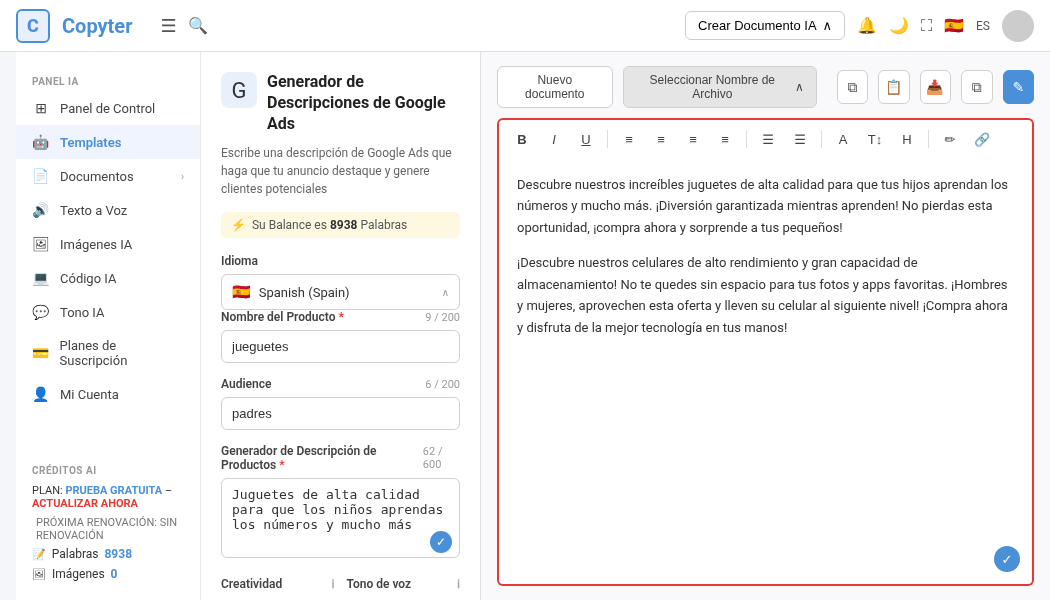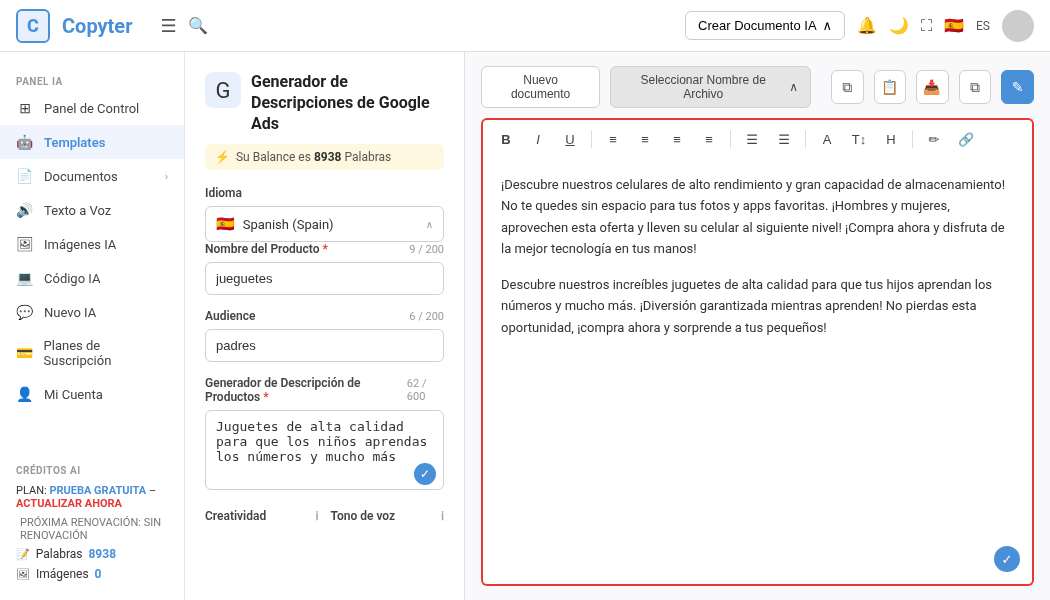--- a/index.html
+++ b/index.html
@@ -48,20 +48,21 @@
     
     .sidebar {
       width: 185px;
       background: #fff;
       border-right: 1px solid #e8e8e8;
       padding: 16px 0;
       flex-shrink: 0;
       overflow-y: auto;
       display: flex;
       flex-direction: column;
+      margin-left: 16px;
     }
     .sidebar-section-label {
       font-size: 10px;
       font-weight: 700;
       color: #999;
       text-transform: uppercase;
       padding: 8px 16px 4px;
       letter-spacing: 0.5px;
     }
     .sidebar-item {
@@ -321,21 +322,21 @@
     <div class="sidebar-item">
       <span class="icon">🖼</span>
       <span>Imágenes IA</span>
     </div>
     <div class="sidebar-item">
       <span class="icon">💻</span>
       <span>Código IA</span>
     </div>
     <div class="sidebar-item">
       <span class="icon">💬</span>
-      <span>Nuevo IA</span>
+      <span>Tono IA</span>
     </div>
 
     <div class="sidebar-item">
       <span class="icon">💳</span>
       <span>Planes de Suscripción</span>
     </div>
     <div class="sidebar-item">
       <span class="icon">👤</span>
       <span>Mi Cuenta</span>
     </div>
@@ -362,20 +363,21 @@
     </div>
   </div>
 
   <div class="content-area">
 
     <div class="form-panel">
       <div class="form-header">
         <div class="form-header-icon" style="font-size:22px; background:#e8f0fe;">G</div>
         <div class="form-title">Generador de Descripciones de Google Ads</div>
       </div>
+      <div class="form-subtitle">Escribe una descripción de Google Ads que haga que tu anuncio destaque y genere clientes potenciales</div>
 
       <div class="balance-badge">
         <span class="bolt">⚡</span>
         <span>
           <span>Su Balance es</span>
           <strong>8938</strong>
           <span>Palabras</span>
         </span>
       </div>
 
@@ -472,21 +474,21 @@
           <button class="fmt-btn">☰</button>
           <div class="fmt-sep"></div>
           <button class="fmt-btn">A</button>
           <button class="fmt-btn">T↕</button>
           <button class="fmt-btn">H</button>
           <div class="fmt-sep"></div>
           <button class="fmt-btn">✏</button>
           <button class="fmt-btn">🔗</button>
         </div>
         <div class="editor-content">
+          <p>Descubre nuestros increíbles juguetes de alta calidad para que tus hijos aprendan los números y mucho más. ¡Diversión garantizada mientras aprenden! No pierdas esta oportunidad, ¡compra ahora y sorprende a tus pequeños!</p>
           <p>¡Descubre nuestros celulares de alto rendimiento y gran capacidad de almacenamiento! No te quedes sin espacio para tus fotos y apps favoritas. ¡Hombres y mujeres, aprovechen esta oferta y lleven su celular al siguiente nivel! ¡Compra ahora y disfruta de la mejor tecnología en tus manos!</p>
-          <p>Descubre nuestros increíbles juguetes de alta calidad para que tus hijos aprendan los números y mucho más. ¡Diversión garantizada mientras aprenden! No pierdas esta oportunidad, ¡compra ahora y sorprende a tus pequeños!</p>
         </div>
         <div class="check-bottom-right">✓</div>
       </div>
     </div>
 
   </div>
 </div>
 
 </body></html>

